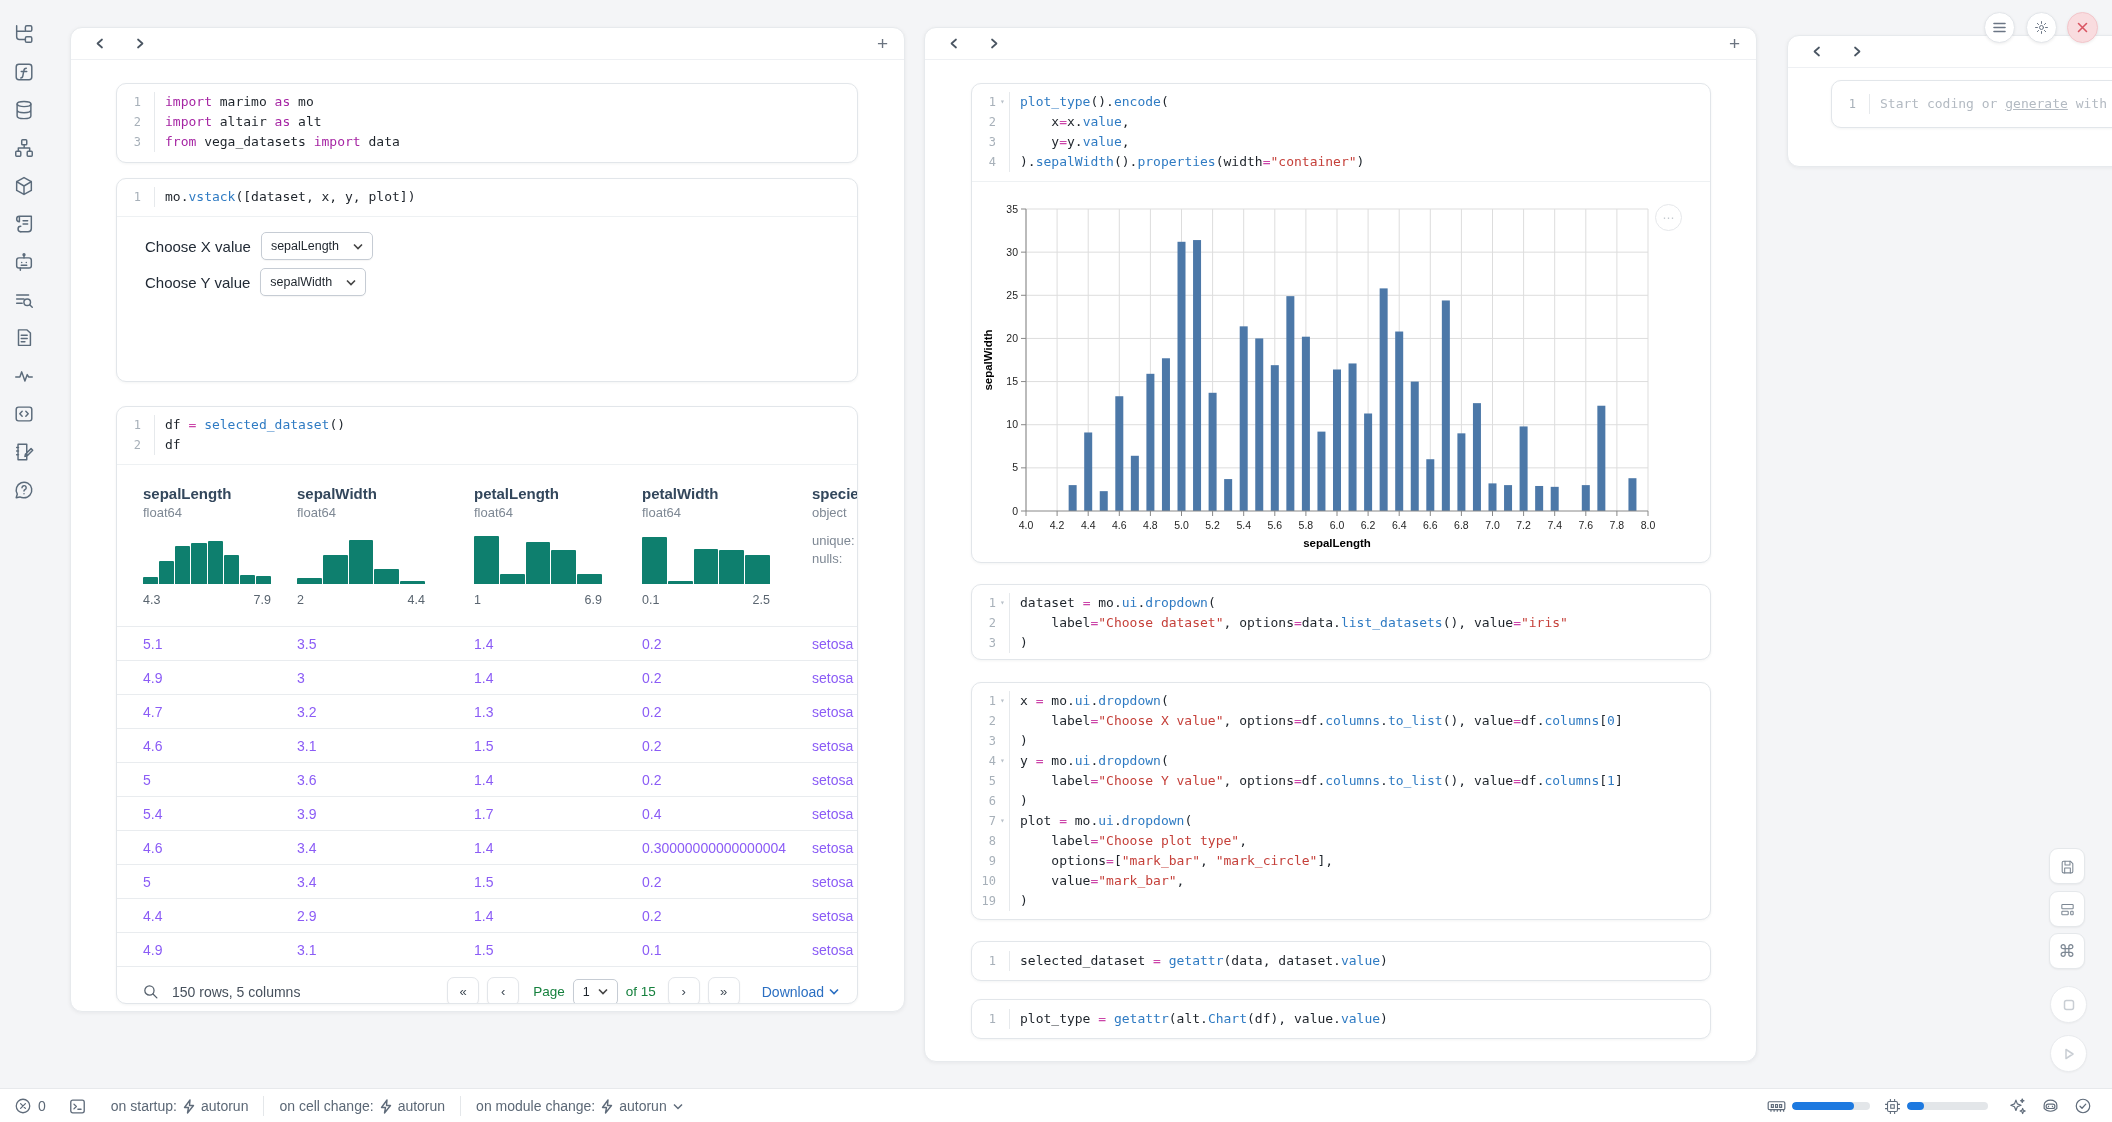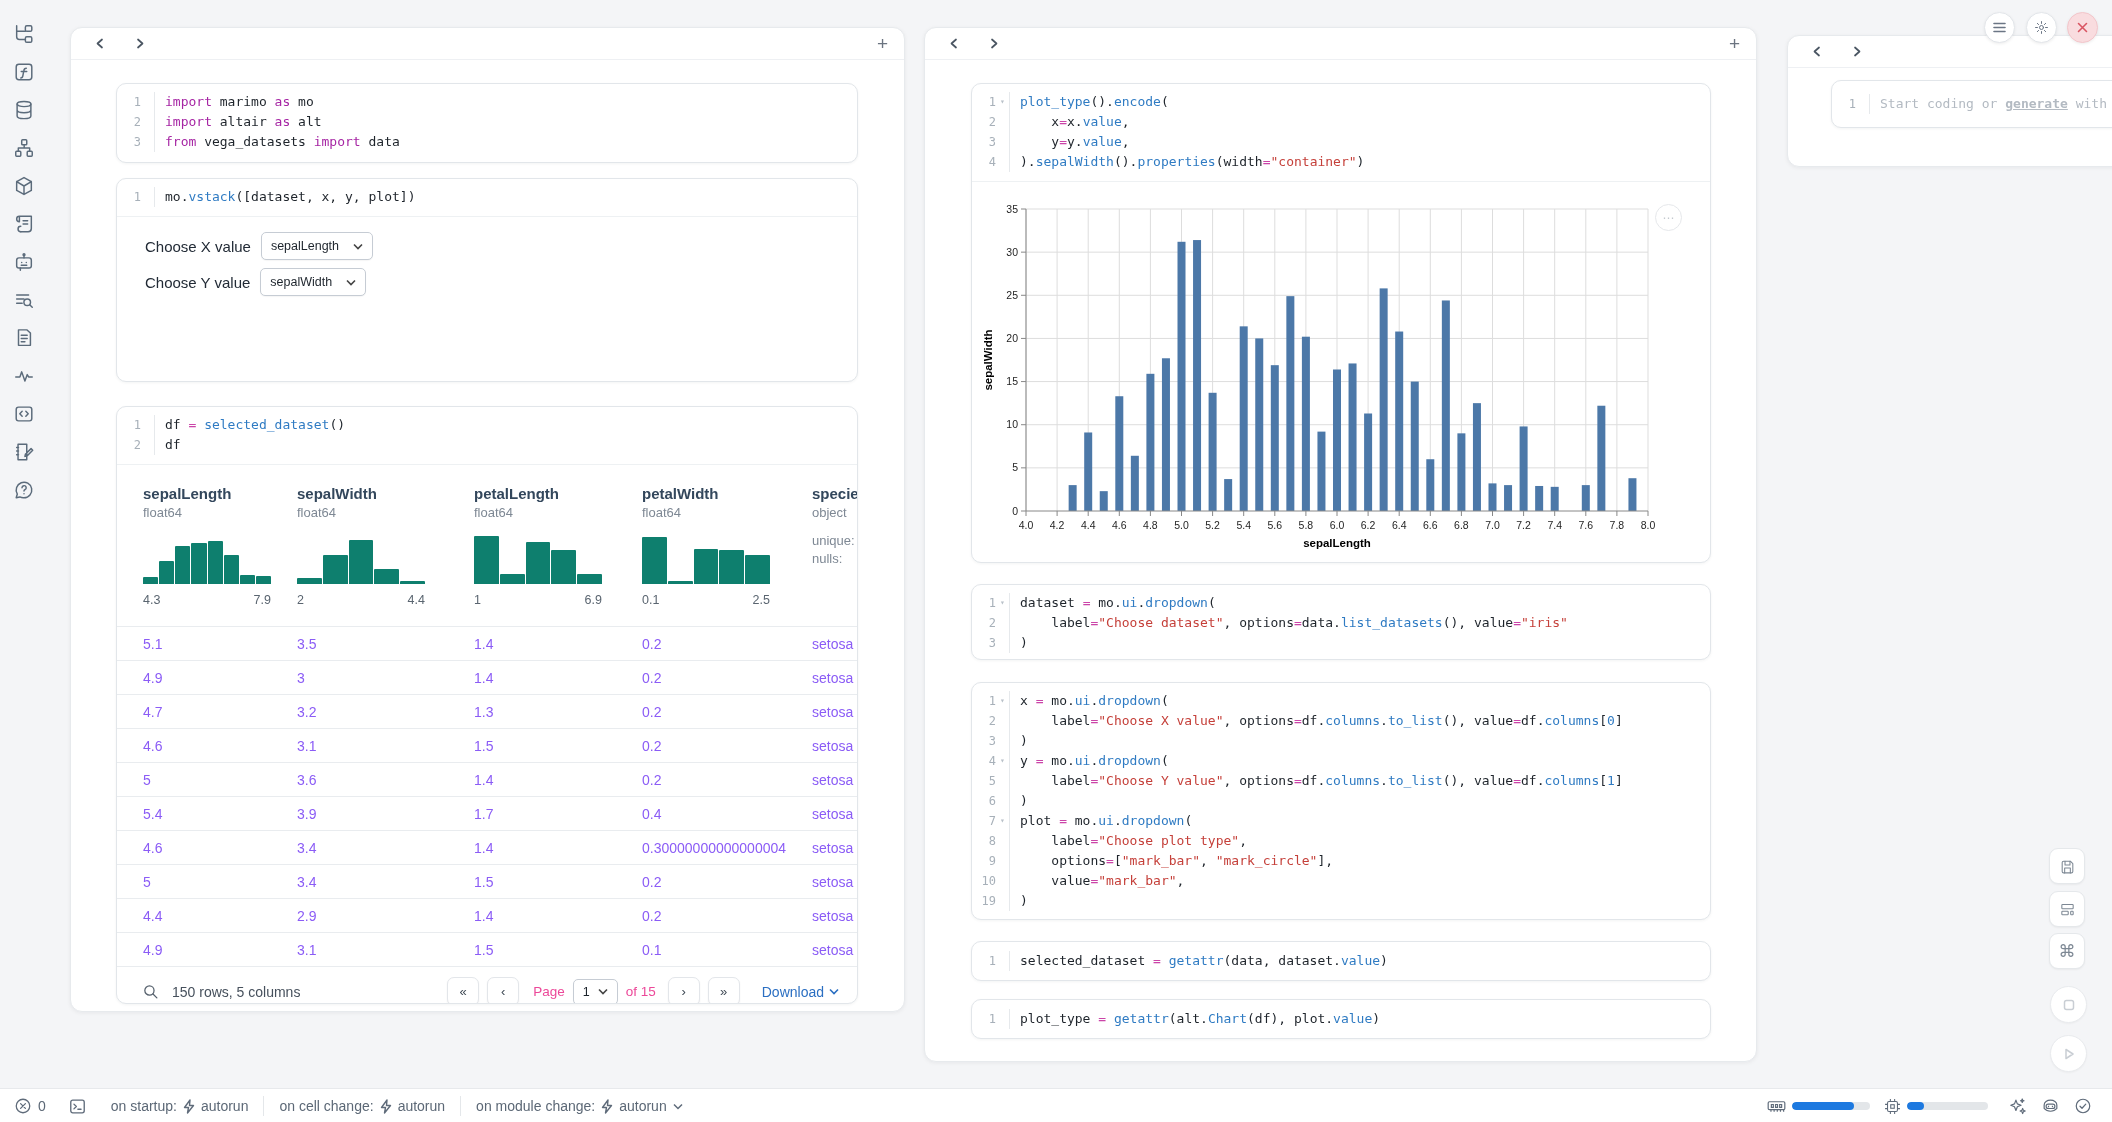--- a/index.html
+++ b/index.html
@@ -39,29 +39,29 @@
   .th .ctype{font-size:13px;color:#7e8894;margin-top:3px}
   .hist{display:flex;align-items:flex-end;gap:1px;height:52px;width:128px;margin-top:12px}
   .hist div{flex:1;border-radius:1px 1px 0 0}
   .minmax{display:flex;justify-content:space-between;width:128px;font-size:12.5px;color:#5a6570;margin-top:9px}
   .cstat{font-size:13px;color:#7e8894;line-height:18px;margin-top:10px}
   .trow{height:33px;align-items:center;border-top:1px solid #e9ecef;font-size:14px;color:#8b5cf6}
   .trow span{white-space:nowrap;overflow:hidden}
   .tfooter{border-top:1px solid #e9ecef;height:49px;display:flex;align-items:center;padding:0 18px 0 25px;font-size:14px;color:#3f4a55}
   .tfooter .summary{margin-left:13px;color:#46505c}
   .pgbtn{width:30px;height:27px;border:1px solid #e3e6ea;border-radius:7px;background:#fff;box-shadow:0 1px 2px rgba(0,0,0,.06);display:flex;align-items:center;justify-content:center;font-size:13px;color:#3f4a55;cursor:pointer;flex:none}
-  .pg-label{font-size:13.5px;color:#ec4899}
+  .pg-label{font-size:13.5px;color:#15803d}
   .dl-link{color:#2b6fc2;font-size:14px;display:flex;align-items:center;gap:5px;cursor:pointer}
   
   .chart-wrap{position:relative;padding:6px 0 0 8px}
   .chart-more{position:absolute;right:28px;top:22px;width:25px;height:25px;border-radius:50%;border:1px solid #e6e8eb;background:#fff;color:#c4c9cf;font-size:12px;display:flex;align-items:center;justify-content:center;cursor:pointer}
   
   .ph-line{display:flex;height:20px;line-height:20px;font-size:13px;font-family:"DejaVu Sans Mono",monospace}
   .placeholder{color:#b3bac2;white-space:pre}
-  .placeholder .gen{text-decoration:underline;font-weight:bold}
+  .placeholder .gen{text-decoration:underline;font-weight:normal}
   
   .circ{position:absolute;width:29px;height:29px;border-radius:50%;background:#fff;border:1px solid #e3e6ea;box-shadow:0 1px 3px rgba(0,0,0,.07);display:flex;align-items:center;justify-content:center;cursor:pointer}
   .circ svg{stroke:#6b7685;fill:none;stroke-width:1.6;stroke-linecap:round}
   .circ.red{background:#f9dcdf;border-color:#f3c6cb}
   .circ.red svg{stroke:#d95462}
   
   .sq-btn{position:absolute;width:34px;height:34px;border:1px solid #e5e8eb;border-radius:9px;background:#fff;box-shadow:0 1px 2px rgba(0,0,0,.05);display:flex;align-items:center;justify-content:center;cursor:pointer;color:#7d8894}
   .sq-btn svg{stroke:#7d8894;fill:none;stroke-width:1.5;stroke-linecap:round;stroke-linejoin:round}
   .rnd-btn{position:absolute;width:35px;height:35px;border:1px solid #e9ebee;border-radius:50%;background:#fff;box-shadow:0 1px 2px rgba(0,0,0,.04);display:flex;align-items:center;justify-content:center;cursor:pointer}
   .rnd-btn svg{stroke:#c9ced4;fill:none;stroke-width:1.5;stroke-linecap:round;stroke-linejoin:round}
@@ -672,21 +672,21 @@
             <span class="src"><span class="tk-p">selected_dataset </span><span class="tk-o">=</span><span class="tk-p"> </span><span class="tk-f">getattr</span><span class="tk-p">(data, dataset.</span><span class="tk-f">value</span><span class="tk-p">)</span></span>
           </div>
         </div>
     </div>
 
     <div class="cell" style="left:46px;top:939px;width:738px;height:38px">
       <div class="codearea" style="padding:9px 0">
           <div class="cline">
             <span class="ln">1</span>
             <span class="fold"></span>
-            <span class="src"><span class="tk-p">plot_type </span><span class="tk-o">=</span><span class="tk-p"> </span><span class="tk-f">getattr</span><span class="tk-p">(alt.</span><span class="tk-f">Chart</span><span class="tk-p">(df), plot.</span><span class="tk-f">value</span><span class="tk-p">)</span></span>
+            <span class="src"><span class="tk-p">plot_type </span><span class="tk-o">=</span><span class="tk-p"> </span><span class="tk-f">getattr</span><span class="tk-p">(alt.</span><span class="tk-f">Chart</span><span class="tk-p">(df), value.</span><span class="tk-f">value</span><span class="tk-p">)</span></span>
           </div>
         </div>
     </div>
   </div>
 </section>
 
 <section class="panel" style="left:1787px;top:35px;width:345px;height:130px;border-radius:12px 0 0 12px">
   <div class="panel-header">
     <span class="pnav">
         <svg width="12" height="13" viewBox="0 0 12 13">

